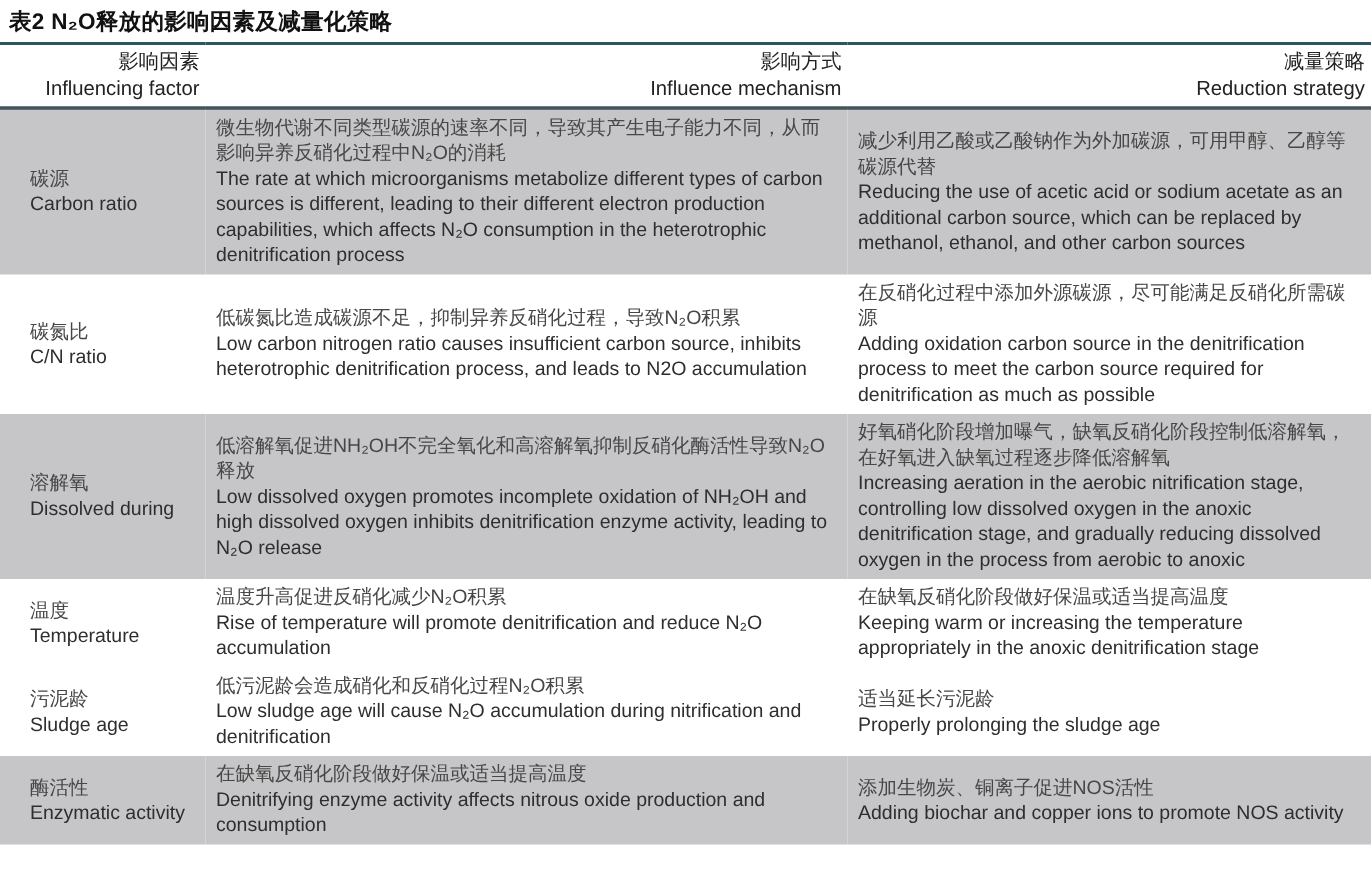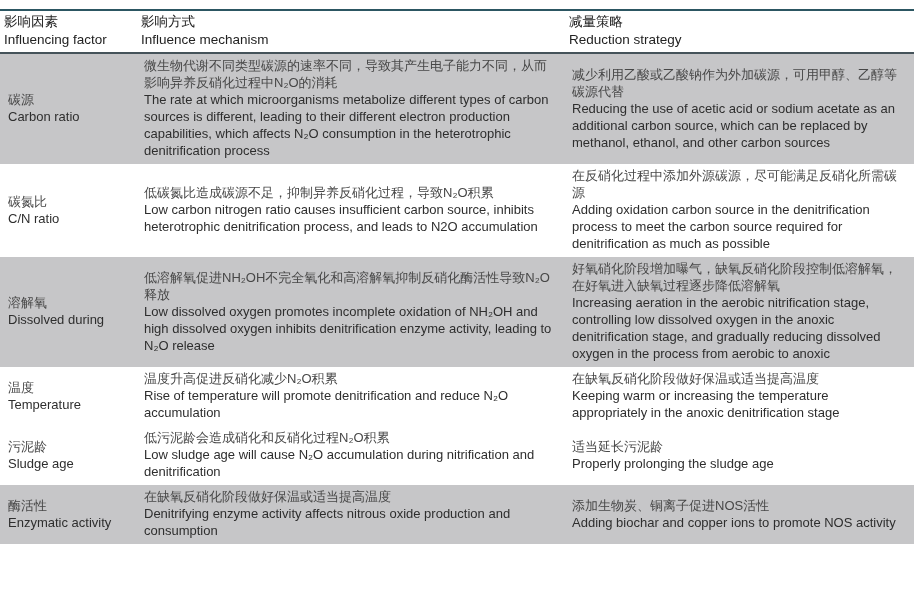--- a/index.html
+++ b/index.html
@@ -34,43 +34,44 @@
     table-layout:fixed;
     border-top:2px solid var(--rule-top);
   }
   col.c1{width:137px;}
   col.c2{width:428px;}
   col.c3{width:349px;}
   thead th{
     font-weight:normal;
     font-size:13.5px;
     line-height:18px;
-    text-align:left;
+    text-align:right;
     color:#222;
     padding:2px 4px 3px 4px;
     border-bottom:2px solid var(--rule-header);
     background:#ffffff;
   }
   tbody td{
     font-size:13px;
     line-height:17px;
     vertical-align:middle;
     padding:3px 8px 5px 7px;
   }
-  tbody td.factor{padding-left:8px;}
+  tbody td.factor{padding-left:20px;}
   tbody tr.shaded td{background:var(--row-shade);}
   .zh{color:#474747;}
   .en{color:#2e2e2e;}
 </style>
 </head>
 <body>
 
 <div class="page">
 
   <div class="titles">
+    <div class="title-zh">表2  N₂O释放的影响因素及减量化策略</div>
   </div>
 
   <table class="factors">
     <colgroup>
       <col class="c1">
         <col class="c2">
         <col class="c3">
     </colgroup>
     <thead>
       <tr>

